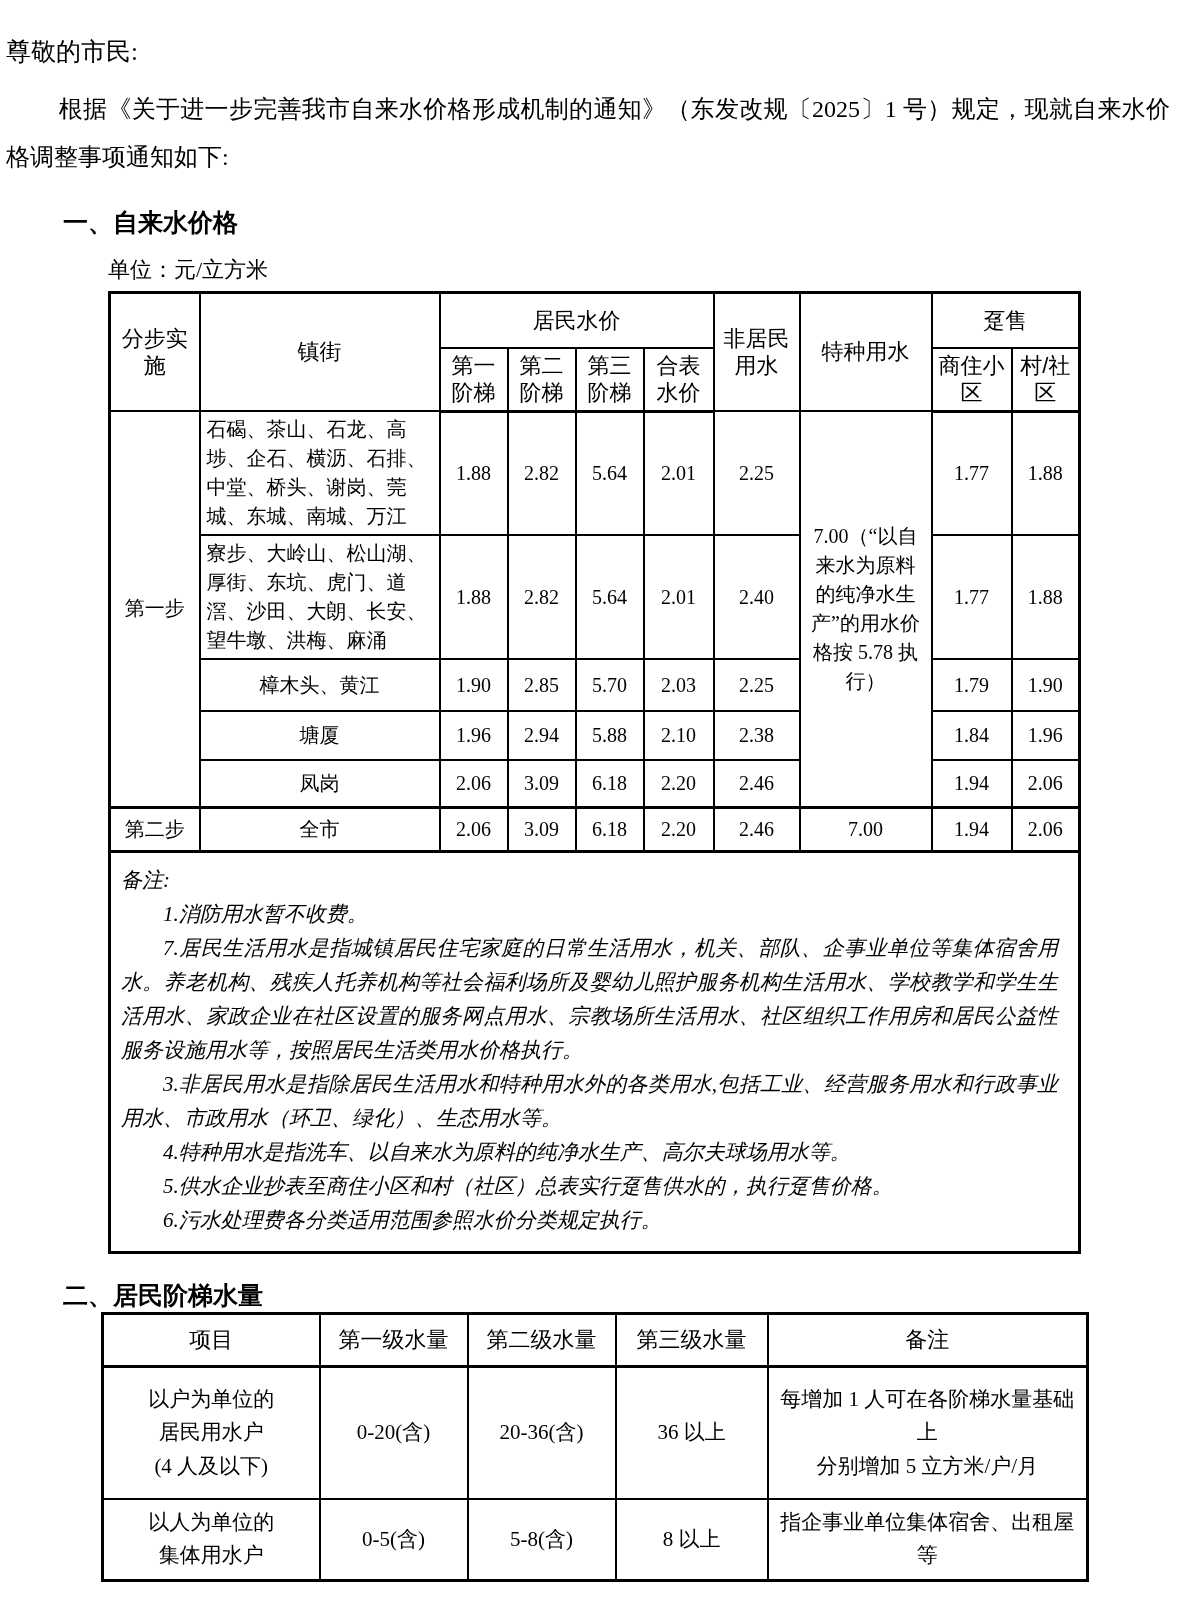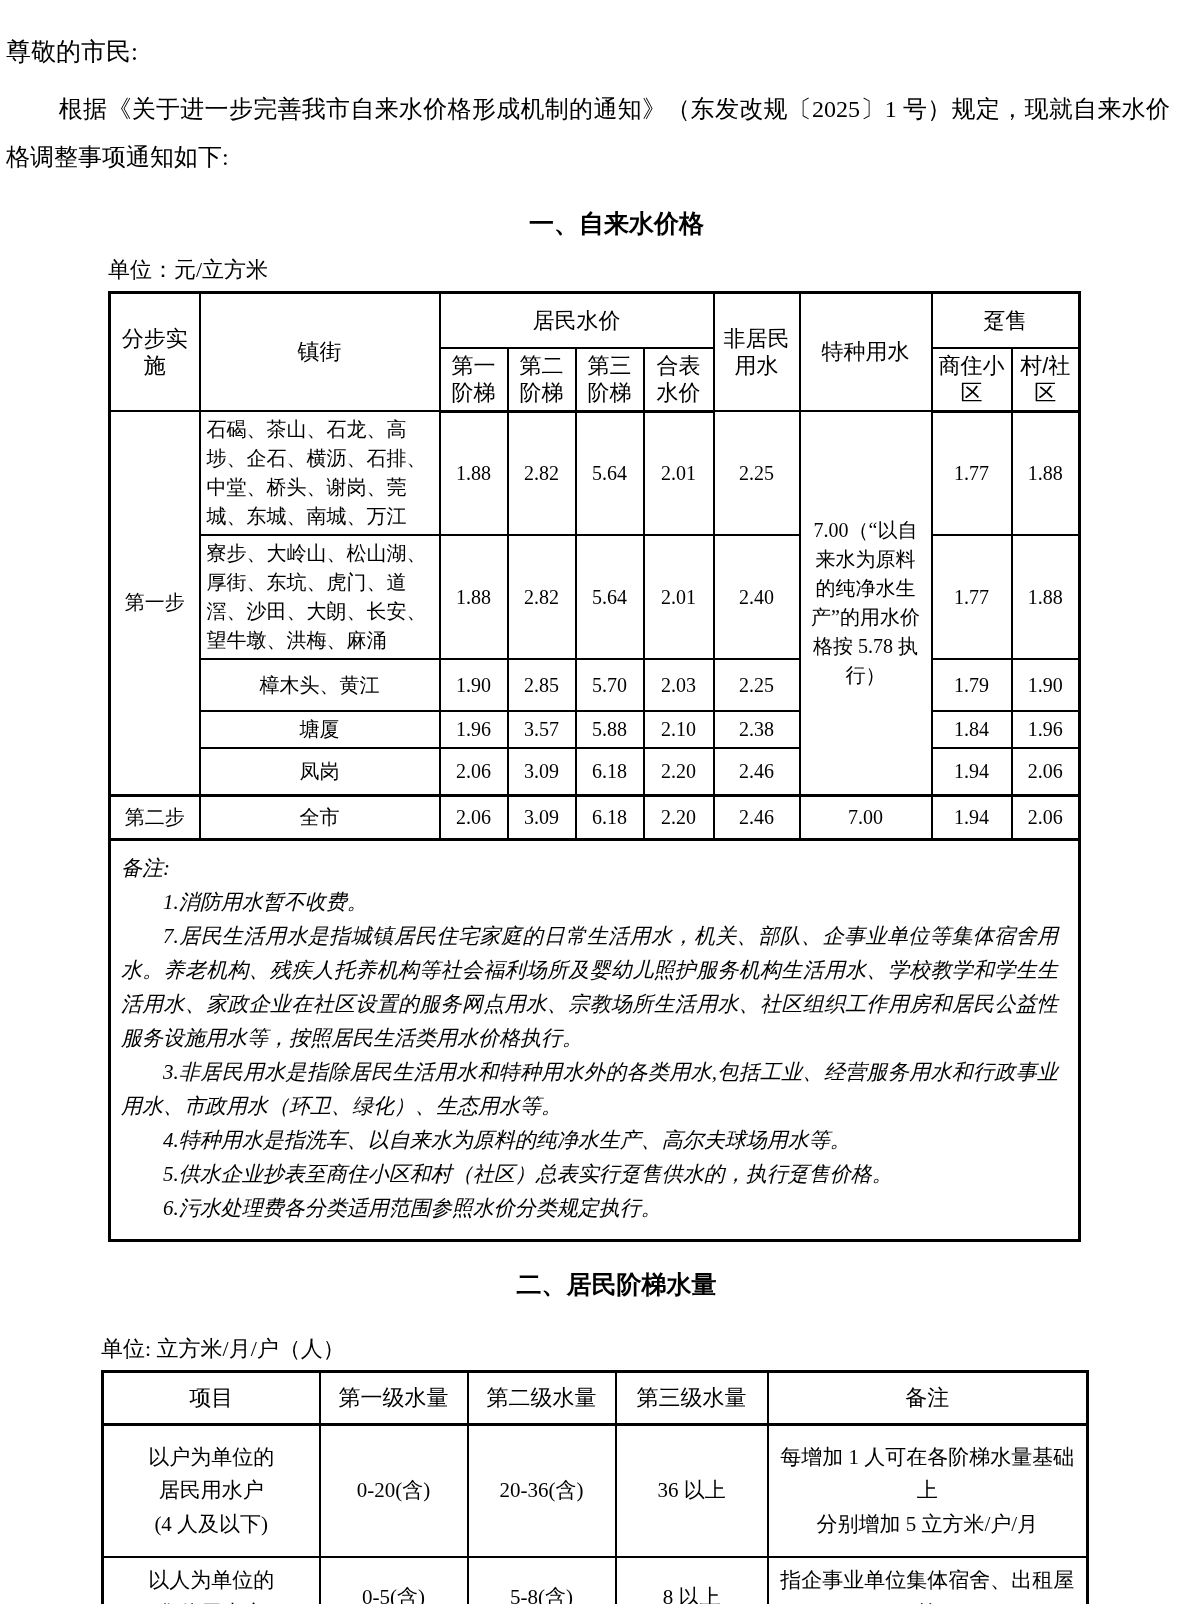--- a/index.html
+++ b/index.html
@@ -21,26 +21,25 @@
     line-height: 1.3;
   }
   .intro {
     font-size: 24px;
     line-height: 2.0;
     text-indent: 2.2em;
     text-align: justify;
     margin: 16px 0 0 0;
   }
   .sec-title {
-    font-family: Liberation Sans, sans-serif;
+    font-family: Liberation Serif, serif;
     font-weight: bold;
     font-size: 25px;
     margin: 26px 0 0 57px;
     line-height: 1.3;
-    text-align: center;
   }
   .unit-line {
     font-size: 22px;
     text-align: left;
     margin: 16px 0 6px 0;
   }
   .unit-line.u1 { width: 970px; margin-left: 102px; }
   .unit-line.u2 { width: 985px; margin-left: 95px; margin-top: 34px; }
 
   table {
@@ -157,24 +156,24 @@
       <tr style="height:52px">
         <td>樟木头、黄江</td>
         <td>1.90</td>
         <td>2.85</td>
         <td>5.70</td>
         <td>2.03</td>
         <td>2.25</td>
         <td>1.79</td>
         <td>1.90</td>
       </tr>
-      <tr style="height:37px">
+      <tr style="height:49px">
         <td>塘厦</td>
         <td>1.96</td>
-        <td>3.57</td>
+        <td>2.94</td>
         <td>5.88</td>
         <td>2.10</td>
         <td>2.38</td>
         <td>1.84</td>
         <td>1.96</td>
       </tr>
       <tr style="height:47px">
         <td>凤岗</td>
         <td>2.06</td>
         <td>3.09</td>
@@ -205,21 +204,20 @@
           <p class="note">4.特种用水是指洗车、以自来水为原料的纯净水生产、高尔夫球场用水等。</p>
           <p class="note">5.供水企业抄表至商住小区和村（社区）总表实行趸售供水的，执行趸售价格。</p>
           <p class="note">6.污水处理费各分类适用范围参照水价分类规定执行。</p>
         </td>
       </tr>
     </tbody>
   </table>
 
   <h2 class="sec-title">二、居民阶梯水量</h2>
 
-  <div class="unit-line u2">单位: 立方米/月/户（人）</div>
 
   <table class="t2">
     <colgroup>
       <col style="width:217px">
         <col style="width:148px">
         <col style="width:148px">
         <col style="width:152px">
         <col style="width:320px">
     </colgroup>
     <thead>

